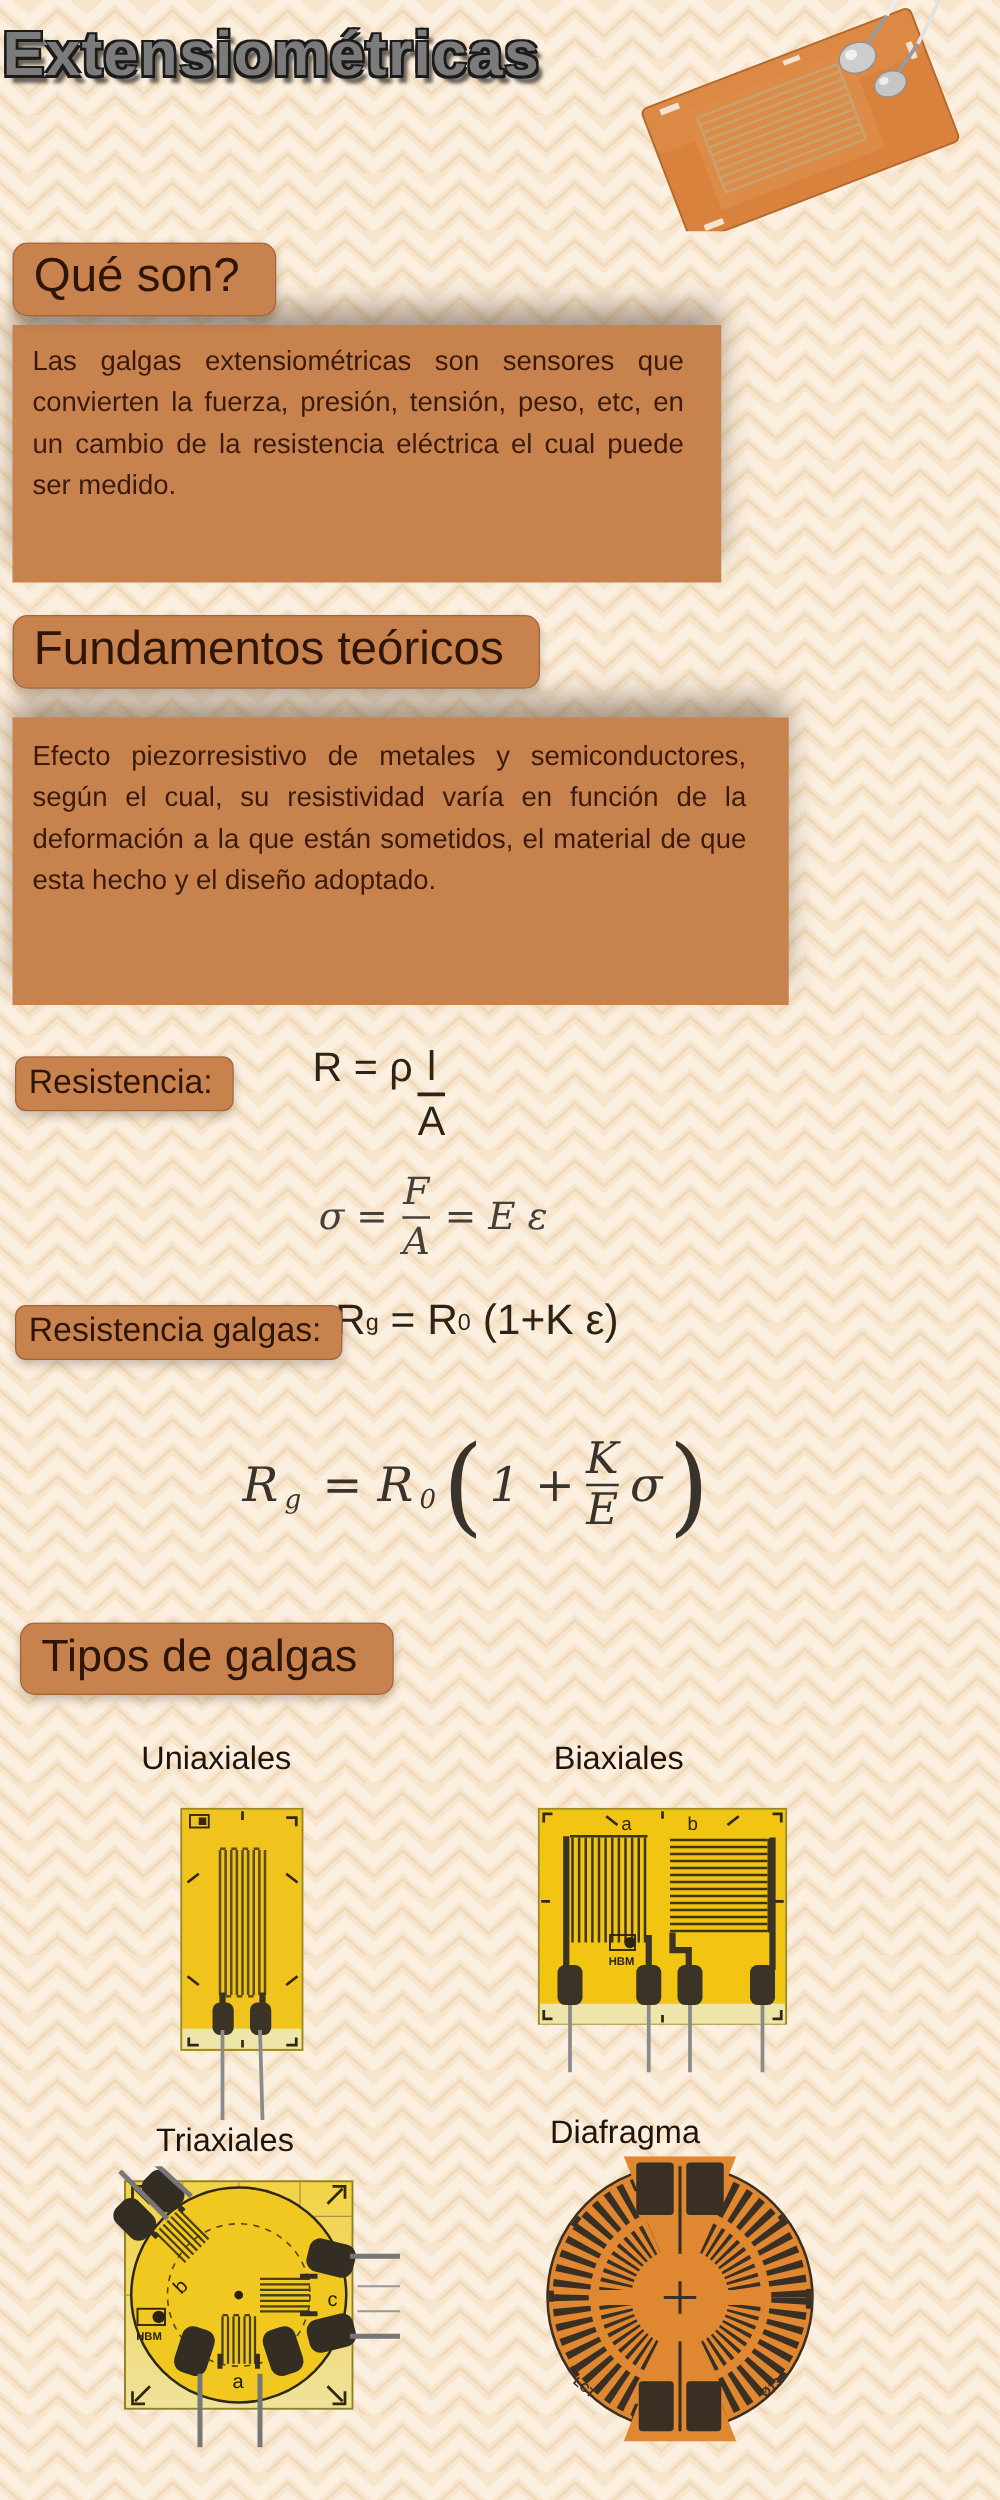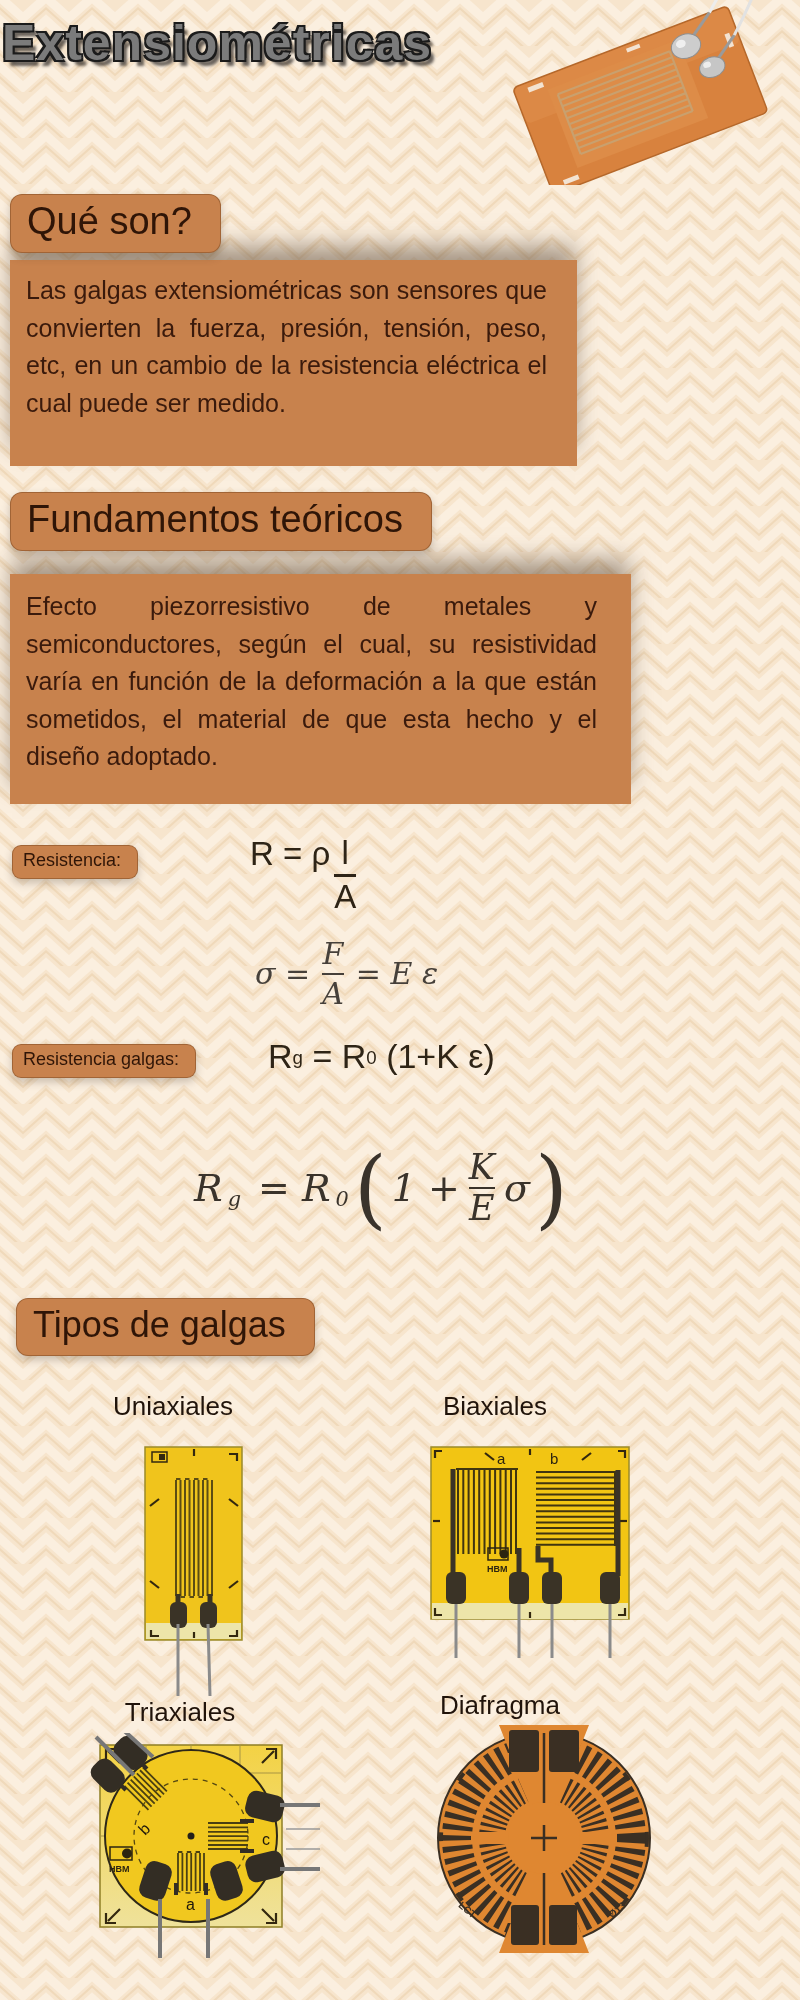--- a/index.html
+++ b/index.html
@@ -16,25 +16,25 @@
                      -2px 2px 0 #1b1b1b, 2px 2px 0 #1b1b1b,
                      5px 6px 3px rgba(55,50,46,.75);}
   .title span{display:block;white-space:nowrap;}
 
   
   .chip{position:absolute;z-index:3;display:inline-block;
         background:#c8824d;color:#2f1507;border:1px solid rgba(90,45,12,.35);
         border-radius:12px;box-shadow:0 4px 8px rgba(60,40,25,.25);
         white-space:nowrap;}
   .chip-lg{font-size:38px;padding:5px 28px 9px 16px;}
-  .chip-sm{font-size:18px;padding:4px 16px 7px 10px;border-radius:9px;}
+  .chip-sm{font-size:27px;padding:4px 16px 7px 10px;border-radius:9px;}
   .panel{position:absolute;z-index:2;background:#c8824d;color:#3a1a0c;
          box-shadow:0 -16px 22px -2px rgba(96,76,58,.55);
          text-align:justify;}
-  .panel p{margin:0;font-size:25px;line-height:1.5;}
+  .panel p{margin:0;font-size:22px;line-height:1.5;}
 
   
   .formula{position:absolute;z-index:2;display:flex;align-items:flex-start;}
   .formula span{white-space:pre;}
   .f-sans{font-size:33px;font-weight:500;color:#2e2416;line-height:1.08;justify-content:center;}
   .f-serif{font-family:"DejaVu Serif",serif;font-style:italic;
            color:#46403a;align-items:center;}
   .frac{display:inline-flex;flex-direction:column;align-items:center;
         line-height:1.05;margin:0 4px;}
   .frac .bar{display:block;height:3px;background:currentColor;

